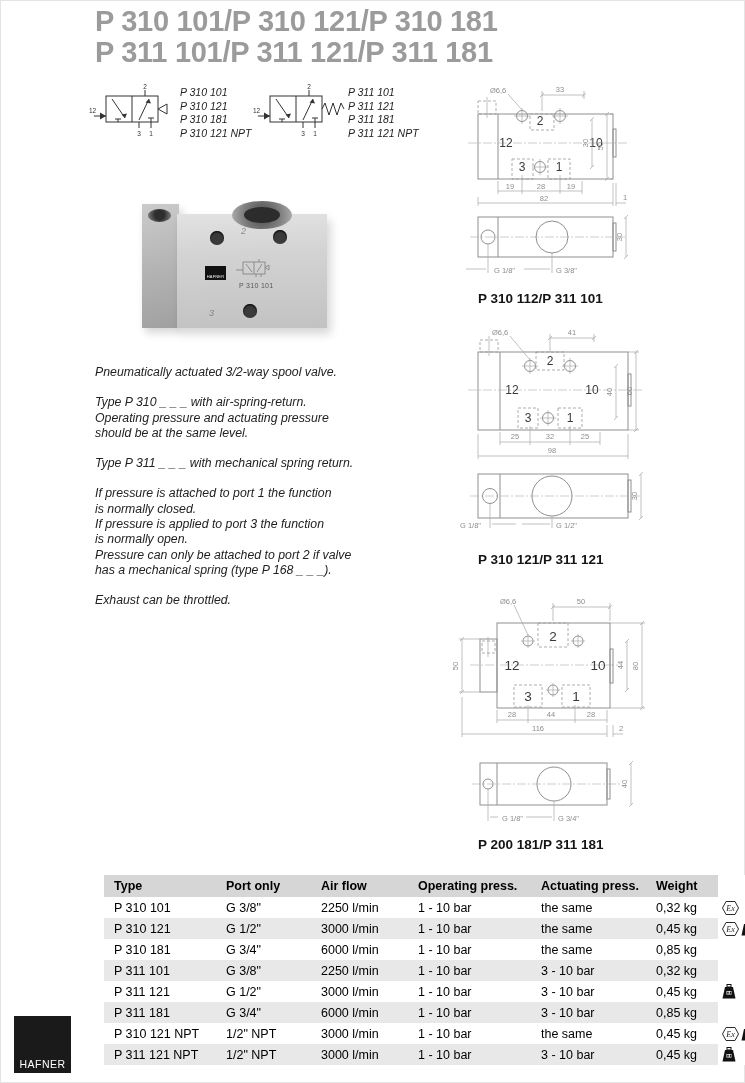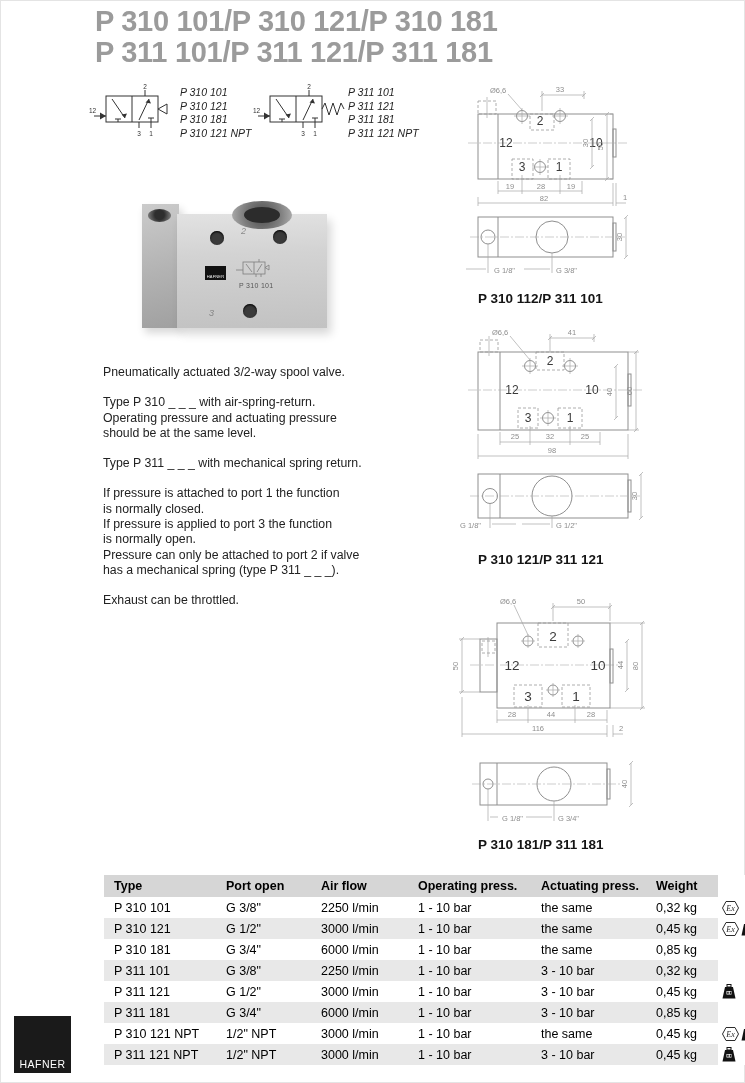--- a/index.html
+++ b/index.html
@@ -31,21 +31,21 @@
   .hole{position:absolute;width:14px;height:14px;border-radius:50%;background:#3a3a3a;
         box-shadow:inset 0 1px 2px #000;}
   .engrave-num{position:absolute;font-size:9px;color:rgba(95,95,95,.65);font-style:italic;}
   .hafner-plate{position:absolute;left:28px;top:52px;width:21px;height:14px;background:#111;
                 color:#eee;font-size:4px;text-align:center;line-height:22px;letter-spacing:.2px;overflow:hidden;}
   .mini-sym{position:absolute;left:56px;top:44px;}
   .mini-sym line,.mini-sym rect,.mini-sym polygon{stroke:#7e7e7e;stroke-width:0.8;fill:none;}
   .engrave-model{position:absolute;left:62px;top:68px;font-size:7px;color:#565656;letter-spacing:.3px;}
   
   .desc{position:absolute;left:95px;top:365px;width:330px;font-size:12.3px;line-height:15.3px;color:#222;}
-  .para{margin:0 0 15px 8px;white-space:pre-line;}
+  .para{margin:0 0 15px 0;white-space:pre-line;font-style:italic;}
   
   .drw{position:absolute;}
   .drw .ln{stroke:#8f8f8f;stroke-width:1;fill:none;}
   .drw .thin{stroke:#a6a6a6;stroke-width:0.7;fill:none;}
   .drw .dash{stroke:#9a9a9a;stroke-width:0.8;fill:none;stroke-dasharray:3,2;}
   .drw .cl{stroke:#ababab;stroke-width:0.6;fill:none;stroke-dasharray:9,2,2,2;}
   .drw .dt{fill:#8d8d8d;font-size:7.5px;}
   .drw .pt{fill:#3a3a3a;font-size:12px;}
   .drw .ptl{fill:#3a3a3a;font-size:13.5px;}
   .caption{position:absolute;left:478px;font-size:13.5px;font-weight:bold;color:#141414;line-height:17px;white-space:nowrap;}
@@ -171,21 +171,21 @@
     <p class="para">Pneumatically actuated 3/2-way spool valve.</p>
     <p class="para">Type P 310 _ _ _ with air-spring-return.
 Operating pressure and actuating pressure
 should be at the same level.</p>
     <p class="para">Type P 311 _ _ _ with mechanical spring return.</p>
     <p class="para">If pressure is attached to port 1 the function
 is normally closed.
 If pressure is applied to port 3 the function
 is normally open.
 Pressure can only be attached to port 2 if valve
-has a mechanical spring (type P 311 _ _ _).</p>
+has a mechanical spring (type P 168 _ _ _).</p>
     <p class="para">Exhaust can be throttled.</p>
   </div>
 
   <svg class="drw" style="left:460px;top:85px" width="285" height="200" viewBox="0 0 285 200">
 
     <rect class="ln" x="18" y="29" width="135" height="65"></rect>
     <line class="ln" x1="38" y1="29" x2="38" y2="94"></line>
     <rect class="dash" x="18" y="16" width="18" height="13"></rect>
     <line class="thin" x1="27" y1="12" x2="27" y2="33"></line>
     <rect class="dash" x="70" y="29" width="24" height="16"></rect>
@@ -422,36 +422,36 @@
     <line class="thin" x1="179" y1="168" x2="183" y2="164"></line>
       <line class="thin" x1="179" y1="210" x2="183" y2="206"></line>
     <text class="dt" transform="rotate(-90 177 187)" x="177" y="187" text-anchor="middle">40</text>
     <line class="thin" x1="38" y1="192" x2="38" y2="224"></line>
     <line class="thin" x1="104" y1="204" x2="104" y2="224"></line>
     <line class="thin" x1="40" y1="220" x2="48" y2="220"></line>
       <line class="thin" x1="76" y1="220" x2="102" y2="220"></line>
     <text class="dt" x="52" y="224">G 1/8"</text>
     <text class="dt" x="108" y="224">G 3/4"</text>
   </svg>
-  <div class="caption" style="top:836px">P 310 181/P 311 181</div>
+  <div class="caption" style="top:836px">P 200 181/P 311 181</div>
 
   <table class="spec-table">
     <colgroup>
       <col style="width:122px">
         <col style="width:95px">
         <col style="width:97px">
       <col style="width:123px">
         <col style="width:115px">
         <col style="width:62px">
         <col style="width:43px">
     </colgroup>
     <thead>
       <tr>
         <th>Type</th>
-        <th>Port open</th>
+        <th>Port only</th>
         <th>Air flow</th>
         <th>Operating press.</th>
         <th>Actuating press.</th>
         <th>Weight</th>
         <th class="icons" style="background:#fff"></th>
       </tr>
     </thead>
     <tbody>
         <tr>
           <td>P 310 101</td>

